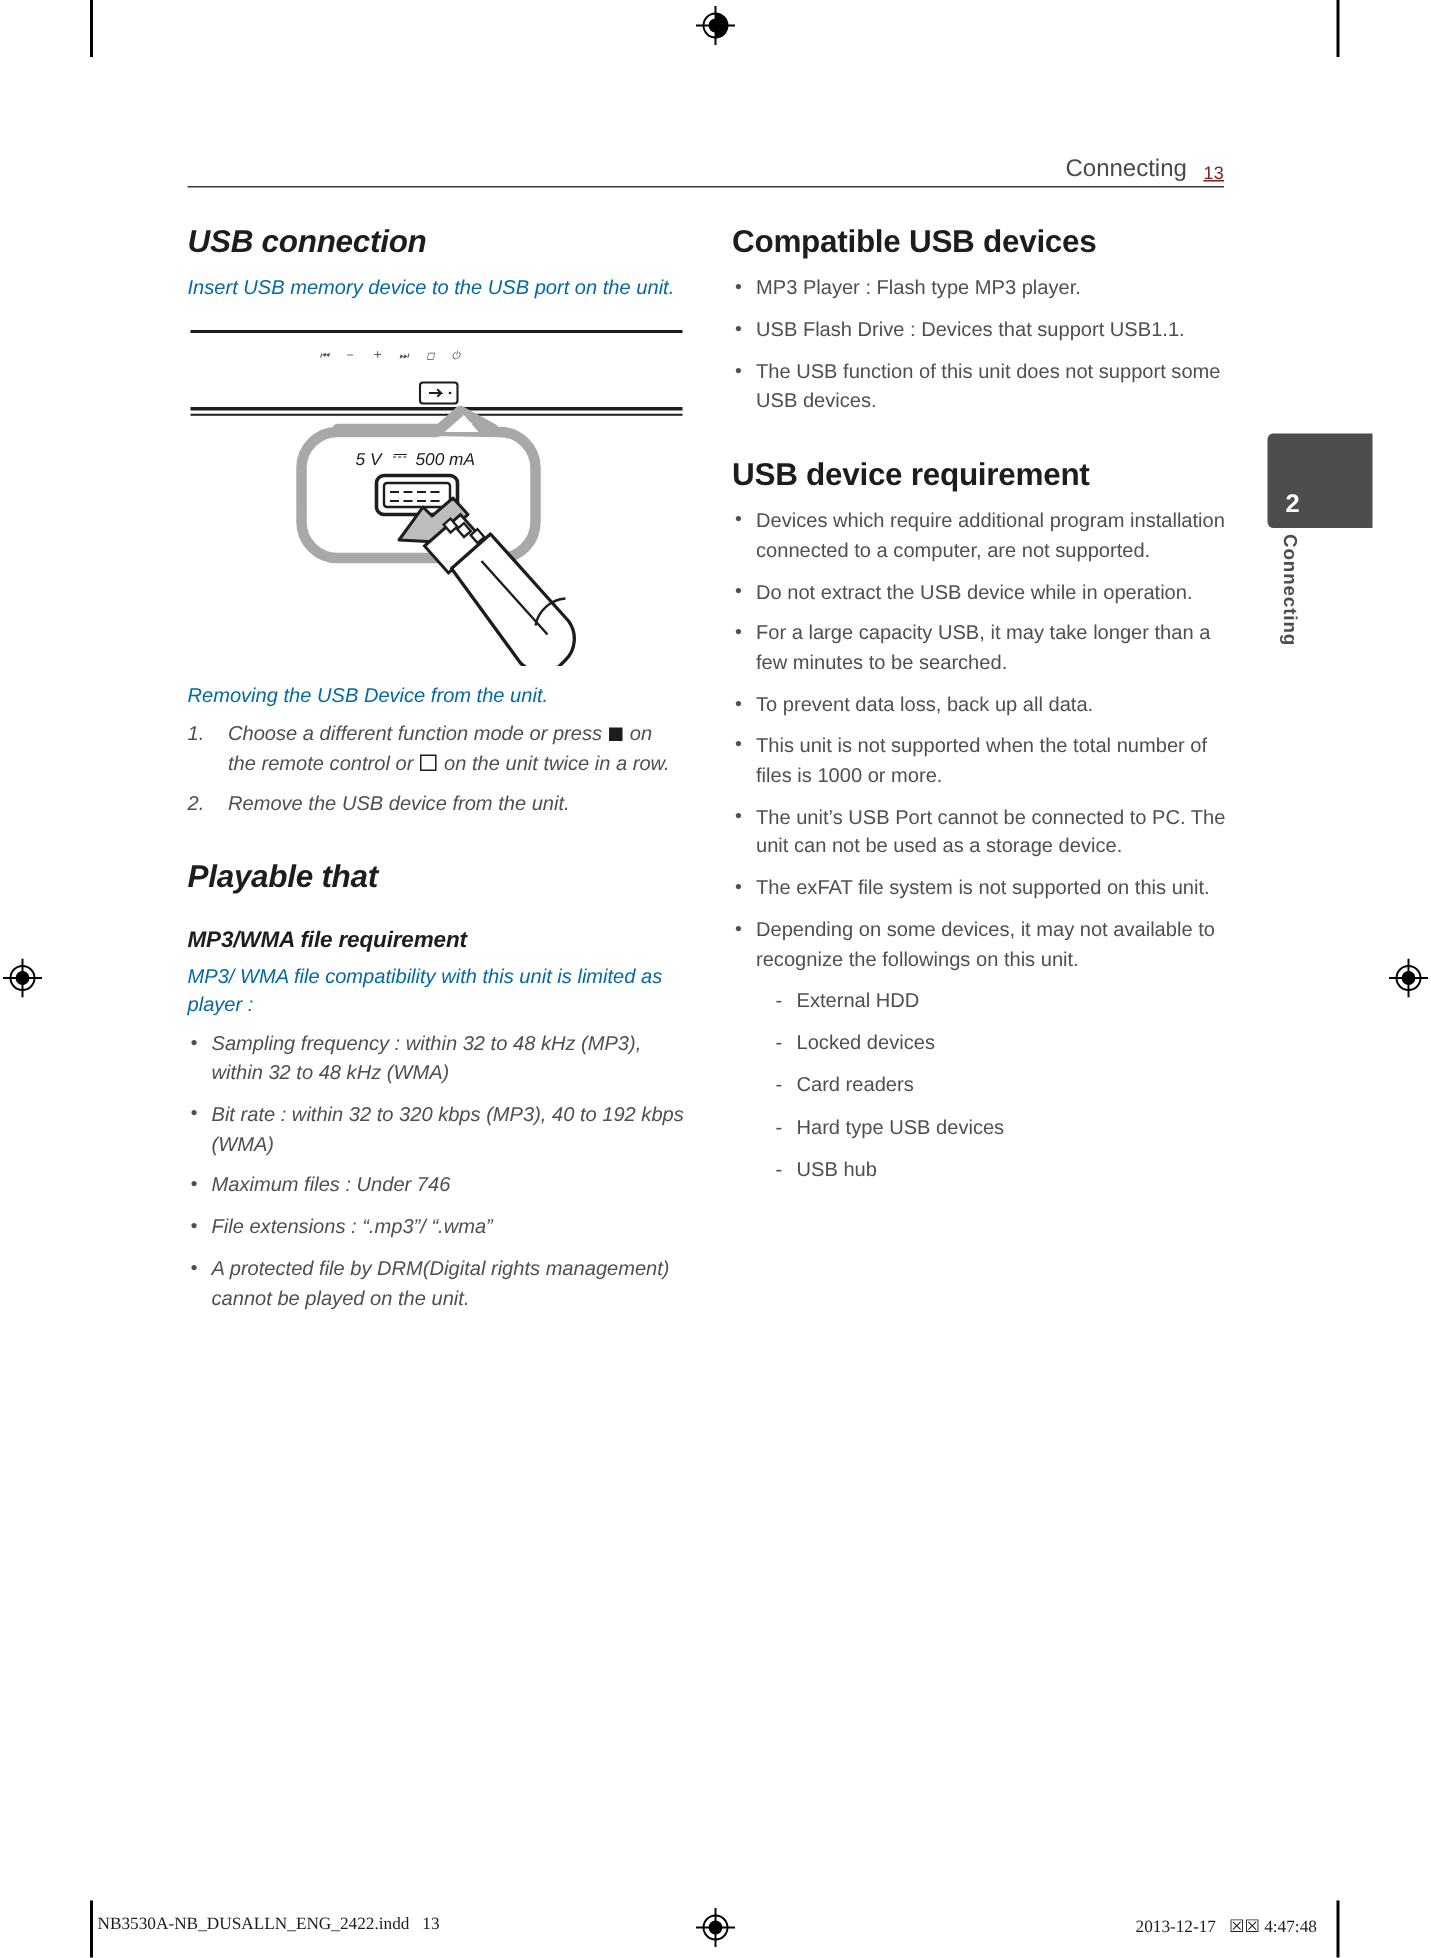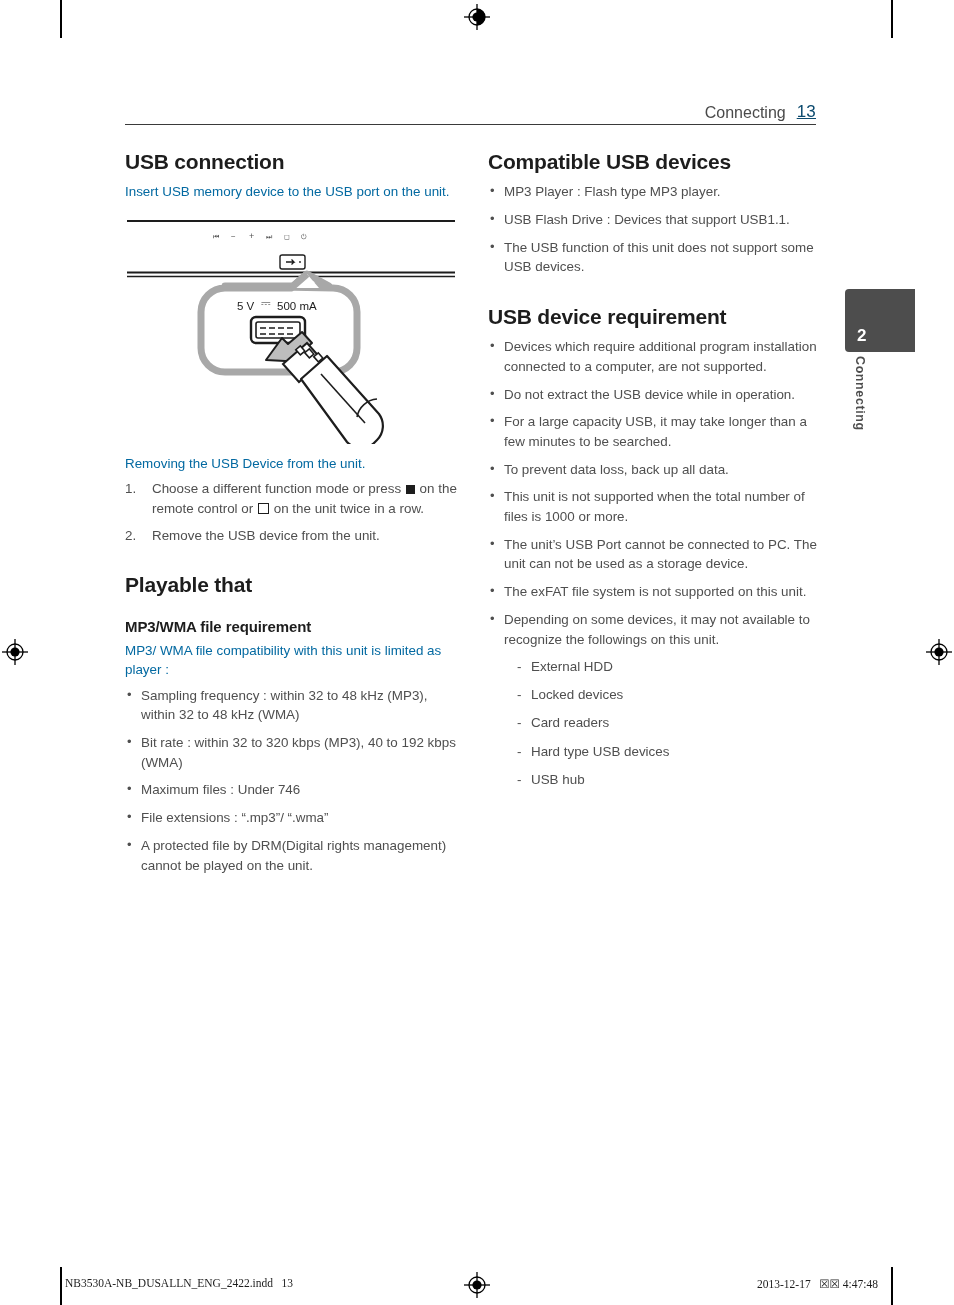--- a/index.html
+++ b/index.html
@@ -21,29 +21,29 @@
 
   
   .header{
     position:absolute;left:125px;top:100px;width:691px;height:30px;
   }
   .header-inner{
     display:flex;align-items:flex-end;justify-content:flex-end;
     height:22px;gap:11px;
   }
   .header-pageno{
-    font-size:17px;color:#0c4a6e;letter-spacing:.2px;text-decoration:underline;
+    font-size:12px;color:#7f1d1d;letter-spacing:.2px;text-decoration:underline;
   }
   .header-rule{
     position:absolute;left:0;top:24px;width:691px;height:1.4px;background:#3a3a3a;
   }
 
   
   .col{position:absolute;top:150px;width:332px;}
-  .col-left{left:125px;}
+  .col-left{left:125px;font-style:italic;}
   .col-right{left:488px;}
 
   h2.sec{
     font-size:21px;font-weight:bold;color:#1d1d1d;
     margin:0 0 8px 0;letter-spacing:-.2px;line-height:1.15;
   }
   h2.sec.gap-top{margin-top:28px;}
   h3.sub{
     font-size:15px;font-weight:bold;color:#1d1d1d;
     margin:20px 0 6px 0;letter-spacing:-.1px;

